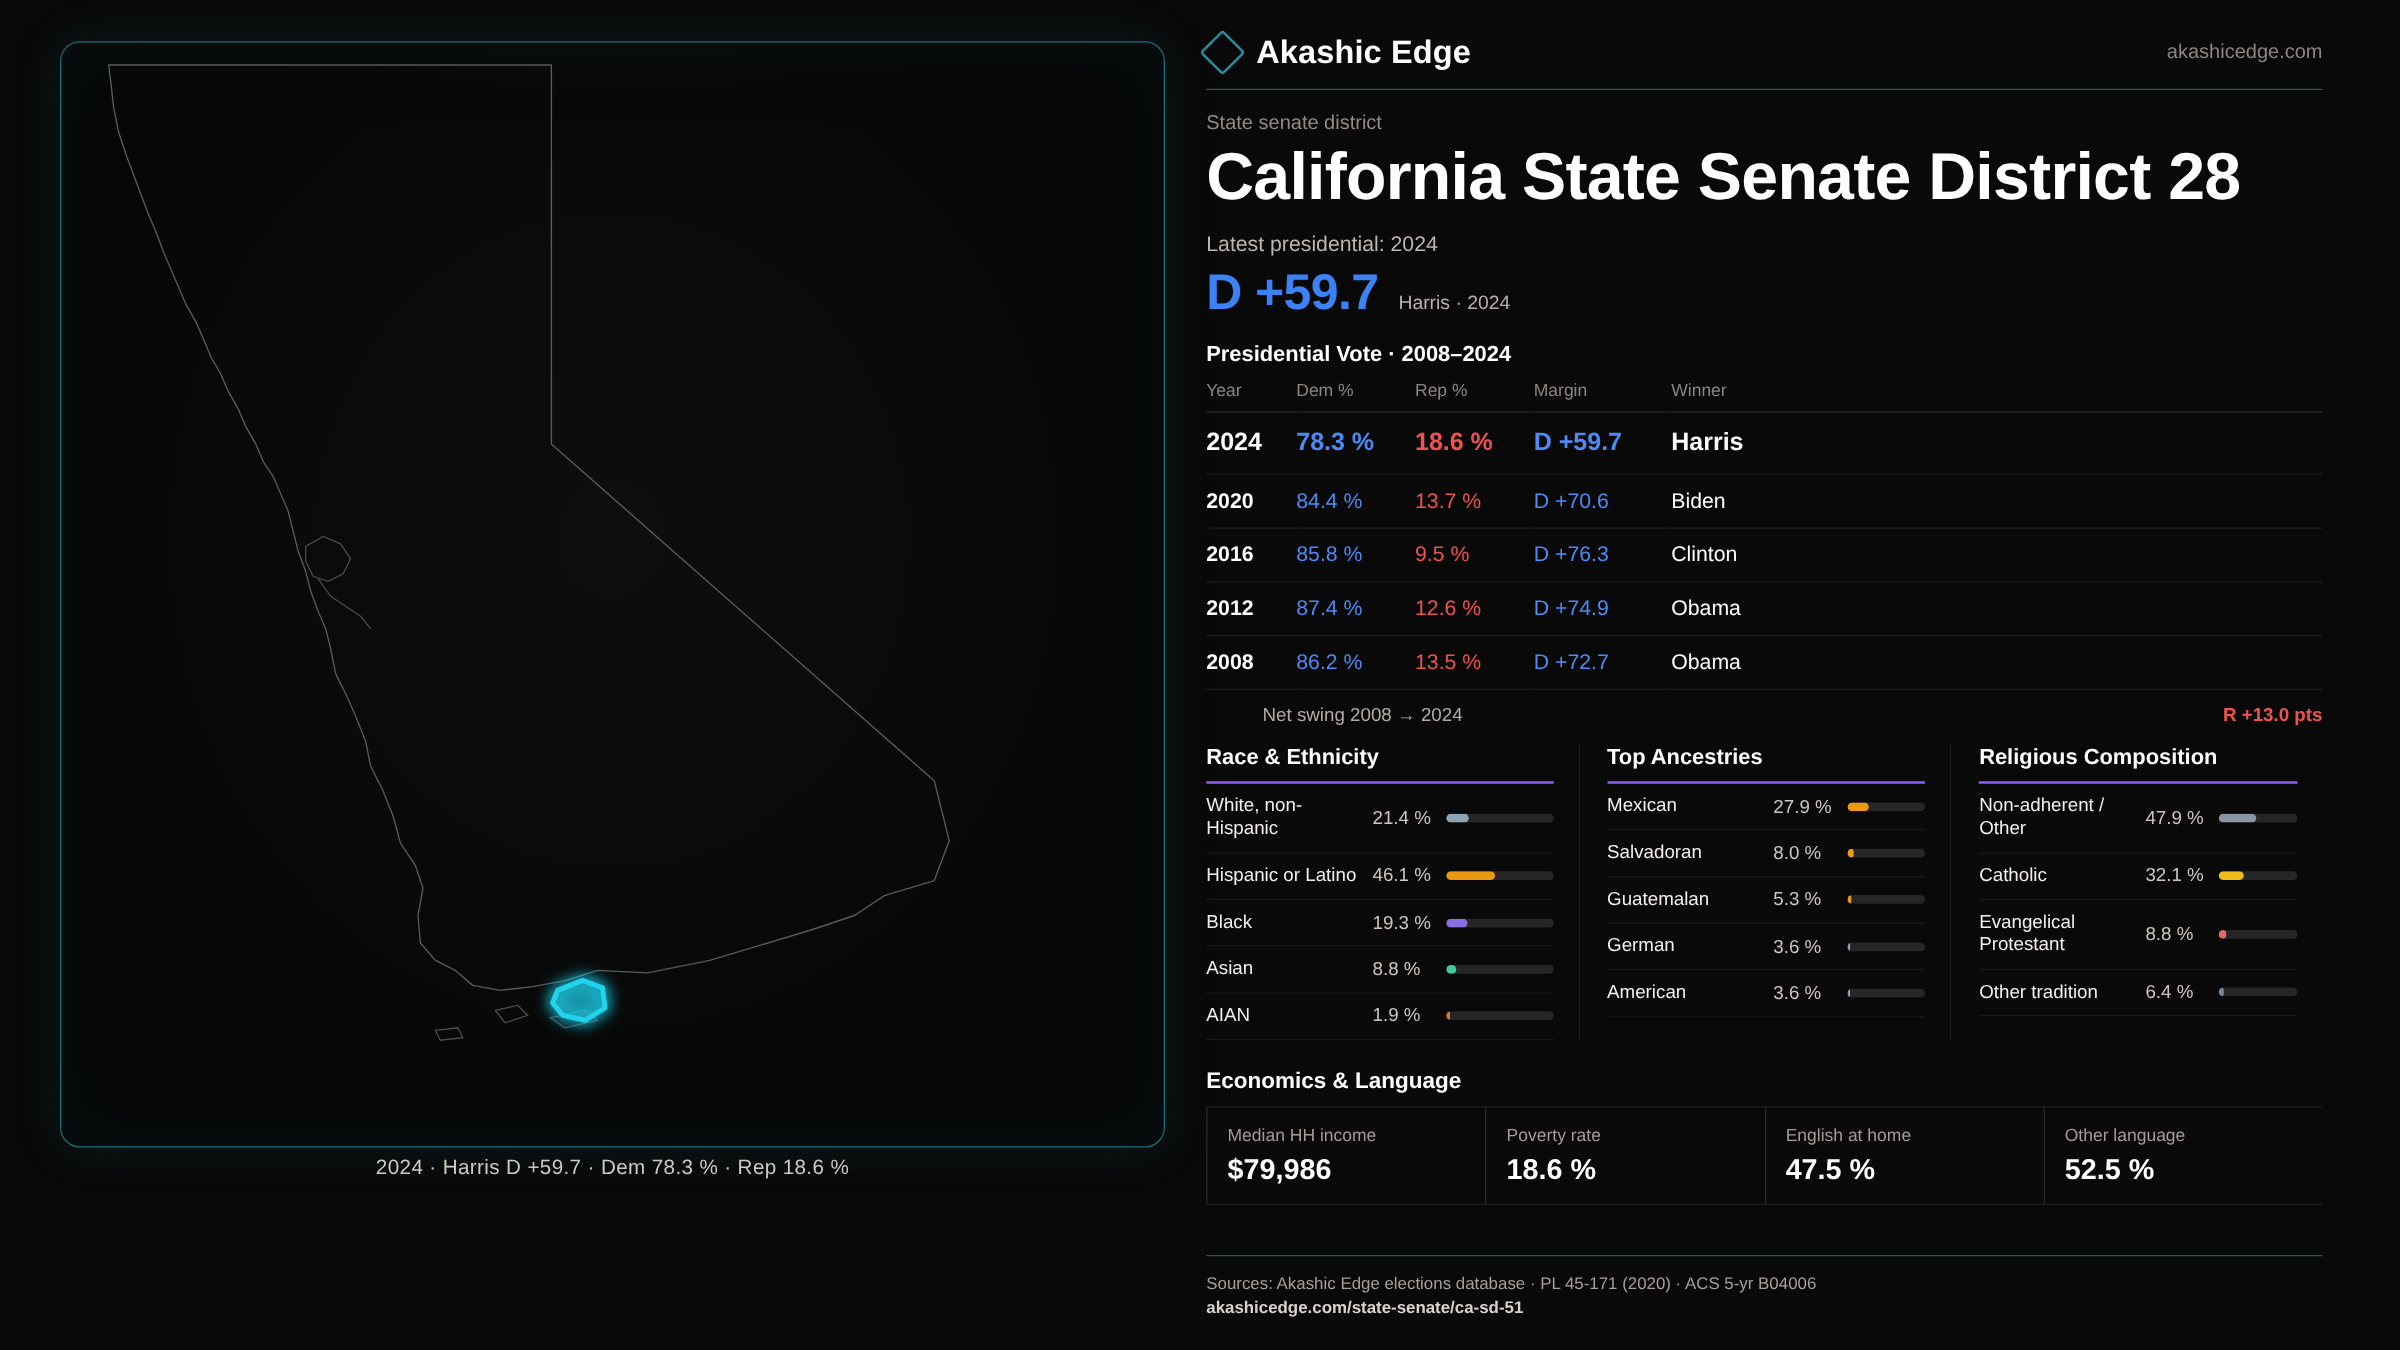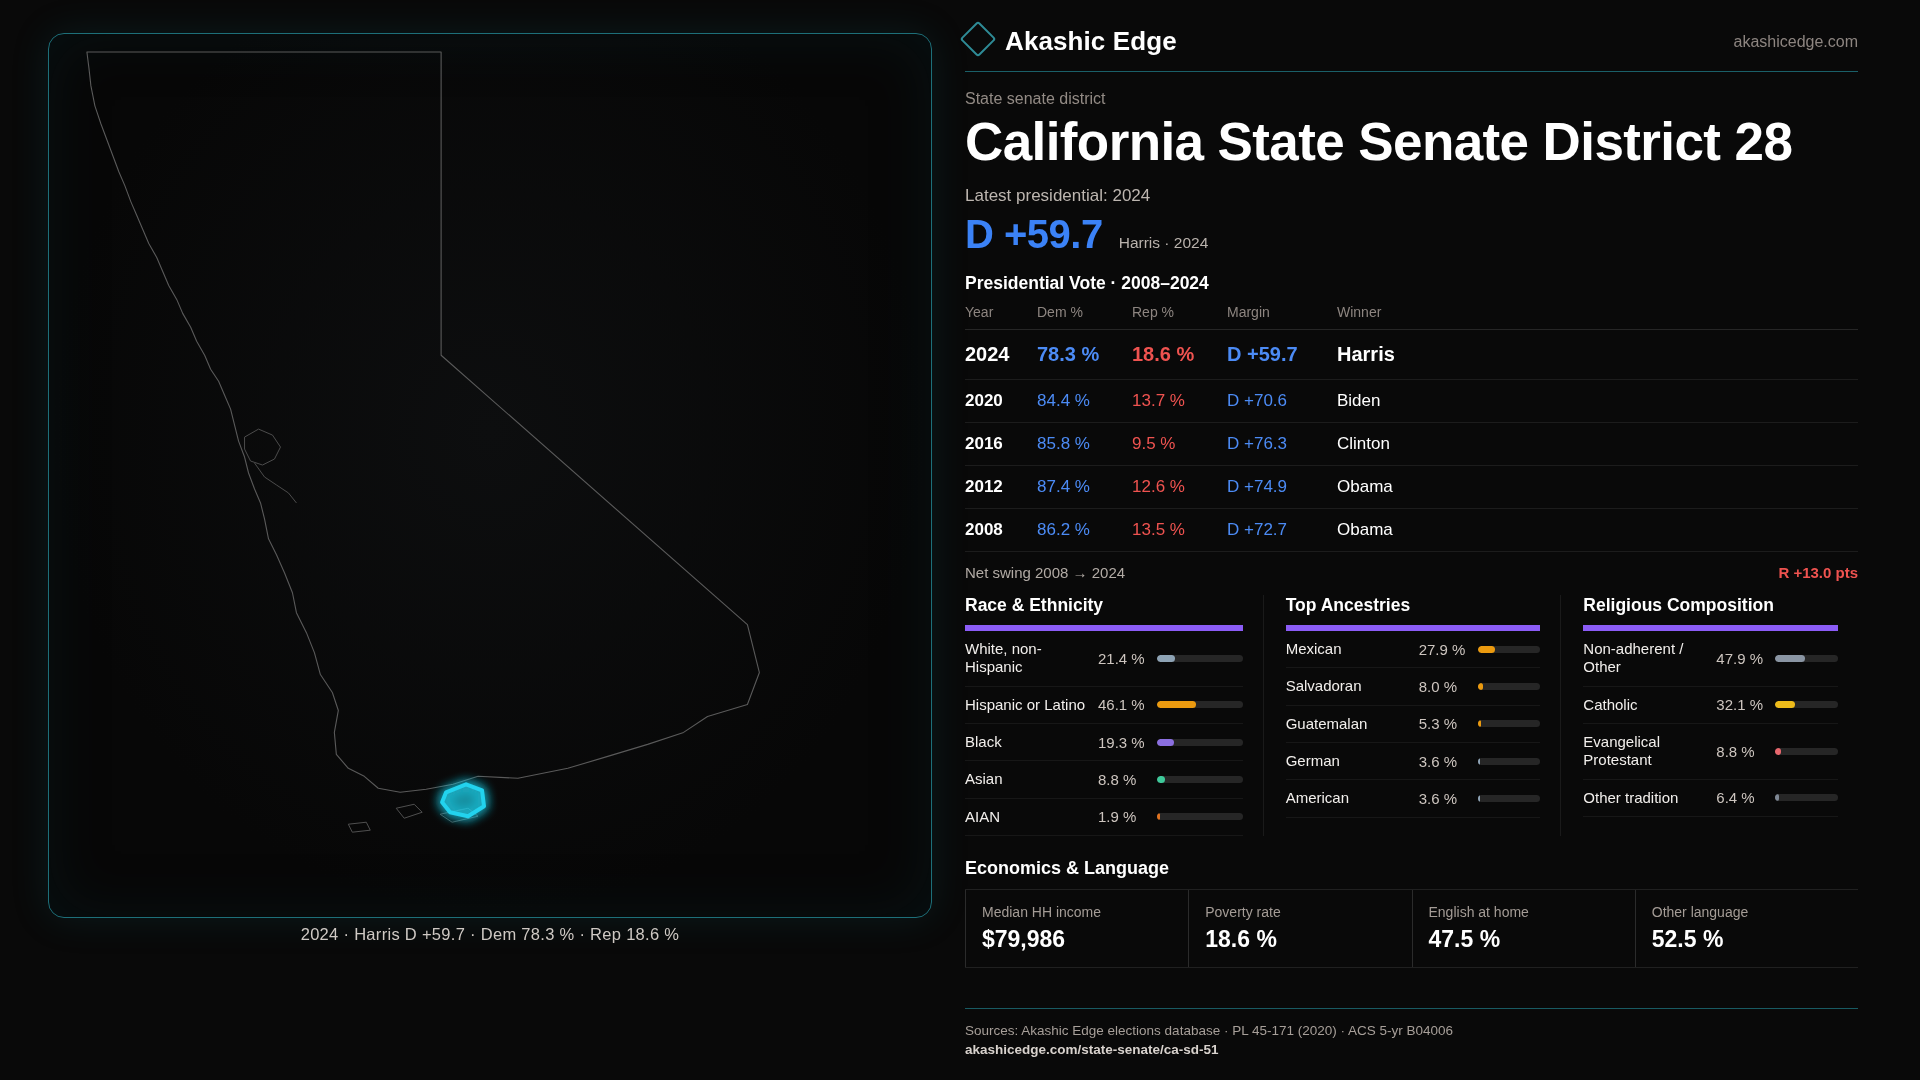--- a/index.html
+++ b/index.html
@@ -25,21 +25,21 @@
   .map-svg { position: absolute; inset: 0; width: 100%; height: 100%; }
   .map-caption {
     position: absolute; left: 48px; top: 925px; width: 884px;
     text-align: center; color: #cfc9c4; font-size: 16.5px; letter-spacing: .3px;
   }
 
   
   .data-col { width: 970px; height: 1080px; padding: 26px 62px 0 15px; position: relative; }
 
   .brand-row { display:flex; align-items:center; justify-content:space-between; padding-bottom:14px; }
-  .brand-left { display:flex; gap:14px; }
+  .brand-left { display:flex; align-items:center; gap:14px; }
   .diamond { width: 26px; height: 26px; transform: rotate(45deg); border: 2px solid #2e8b96; border-radius:3px; }
   .brand-name { color:#ffffff; font-size:26px; font-weight:700; letter-spacing:.1px; }
   .brand-url { color:#8d8580; font-size:16px; }
   .brand-rule { height:1px; background:#1d6f79; opacity:.85; margin-bottom:18px; }
 
   .eyebrow { color:#938b85; font-size:16px; margin-bottom:6px; }
   .title { color:#ffffff; font-size:53px; font-weight:700; letter-spacing:-0.6px; line-height:1.06; margin-bottom:16px; }
   .latest { color:#bdb6b0; font-size:17px; margin-bottom:6px; }
 
   .margin-row { display:flex; align-items:baseline; gap:16px; margin-bottom:16px; }
@@ -54,29 +54,29 @@
     padding:0 0 9px 0; border-bottom:1px solid #262626;
   }
   table.vote td { padding:11px 0; border-bottom:1px solid #1c1c1c; font-size:17px; }
   table.vote tr.latest-row td { font-size:20px; font-weight:700; padding:13px 0; }
   .c-year { color:#ffffff; width:72px; font-weight:700; }
   .c-dem  { color:#4c8bf5; width:95px; }
   .c-rep  { color:#ef5350; width:95px; }
   .c-mar  { color:#4c8bf5; width:110px; }
   .c-win  { color:#ffffff; }
 
-  .swing-row { display:flex; justify-content:space-between; align-items:flex-end; padding:12px 0 6px 0; }
+  .swing-row { display:flex; justify-content:space-between; align-items:flex-end; padding:12px 0 6px 0;margin-left:45px; }
   .swing-label { color:#b2aba5; font-size:15px; }
   .swing-val { color:#ef5350; font-size:15px; font-weight:700; }
 
   
   .demo-grid { display:grid; grid-template-columns: 1fr 1fr 1fr; gap:0; margin-top:8px; }
   .demo-col { padding-right:20px; }
   .demo-col + .demo-col { padding-left:22px; border-left:1px solid #1a1a1a; }
-  .demo-head { color:#ffffff; font-size:17.5px; font-weight:700; padding-bottom:9px; border-bottom:6px solid #8b5cf6; margin-bottom:0; }
+  .demo-head { color:#ffffff; font-size:17.5px; font-weight:700; padding-bottom:9px; border-bottom:2px solid #8b5cf6; margin-bottom:0; }
   .demo-row { display:flex; align-items:center; gap:1px; padding:9px 0; border-bottom:1px solid #171717; min-height:34px; }
   .demo-name { color:#f2efec; font-size:15px; flex:0 0 132px; line-height:1.22; }
   .demo-val  { color:#cdc5bf; font-size:15px; flex:0 0 58px; text-align:left; }
   .bar-track { flex:1 1 auto; height:7px; background:#262626; border-radius:4px; overflow:hidden; min-width:50px; }
   .bar-fill  { height:100%; border-radius:4px; }
 
   
   .econ-title { color:#ffffff; font-size:18px; font-weight:700; margin:22px 0 10px 0; }
   .econ-grid { display:grid; grid-template-columns: repeat(4,1fr); border-top:1px solid #202020; border-bottom:1px solid #202020; }
   .econ-card { padding:14px 16px; border-left:1px solid #2b2b2b; }

